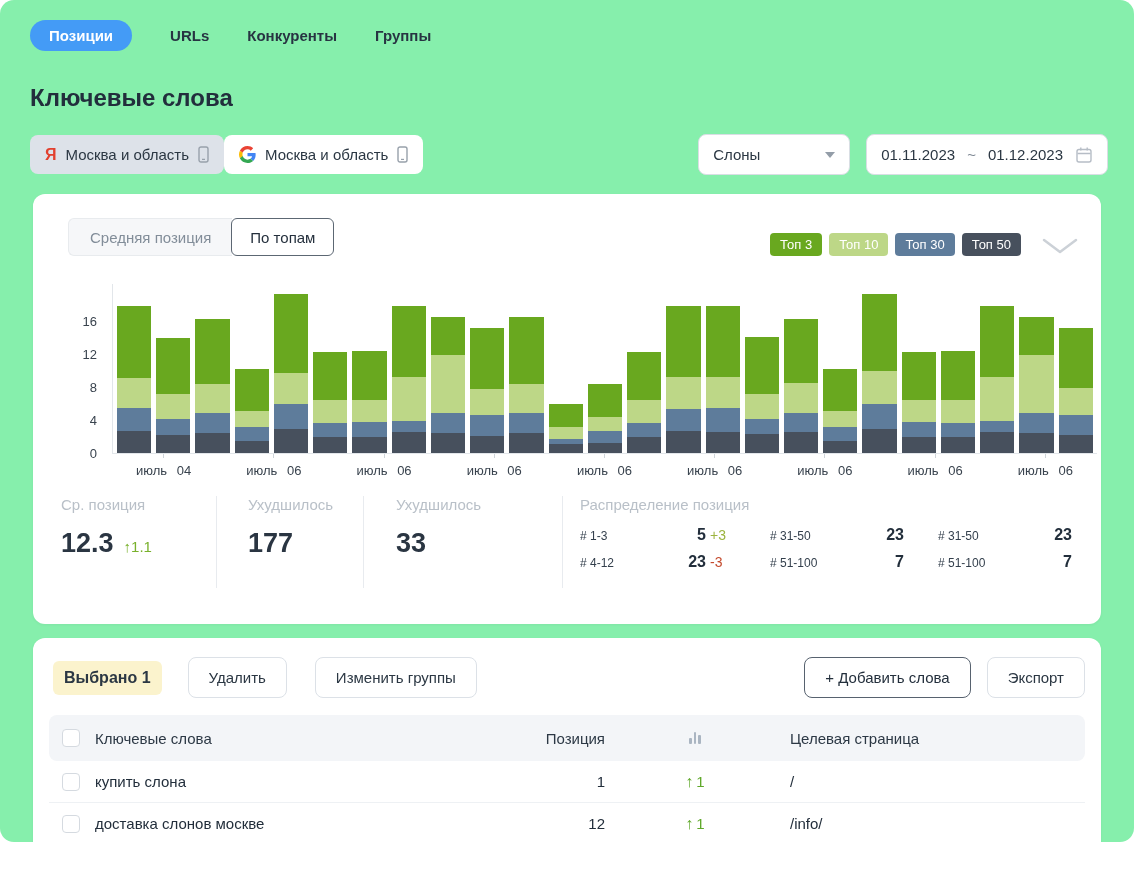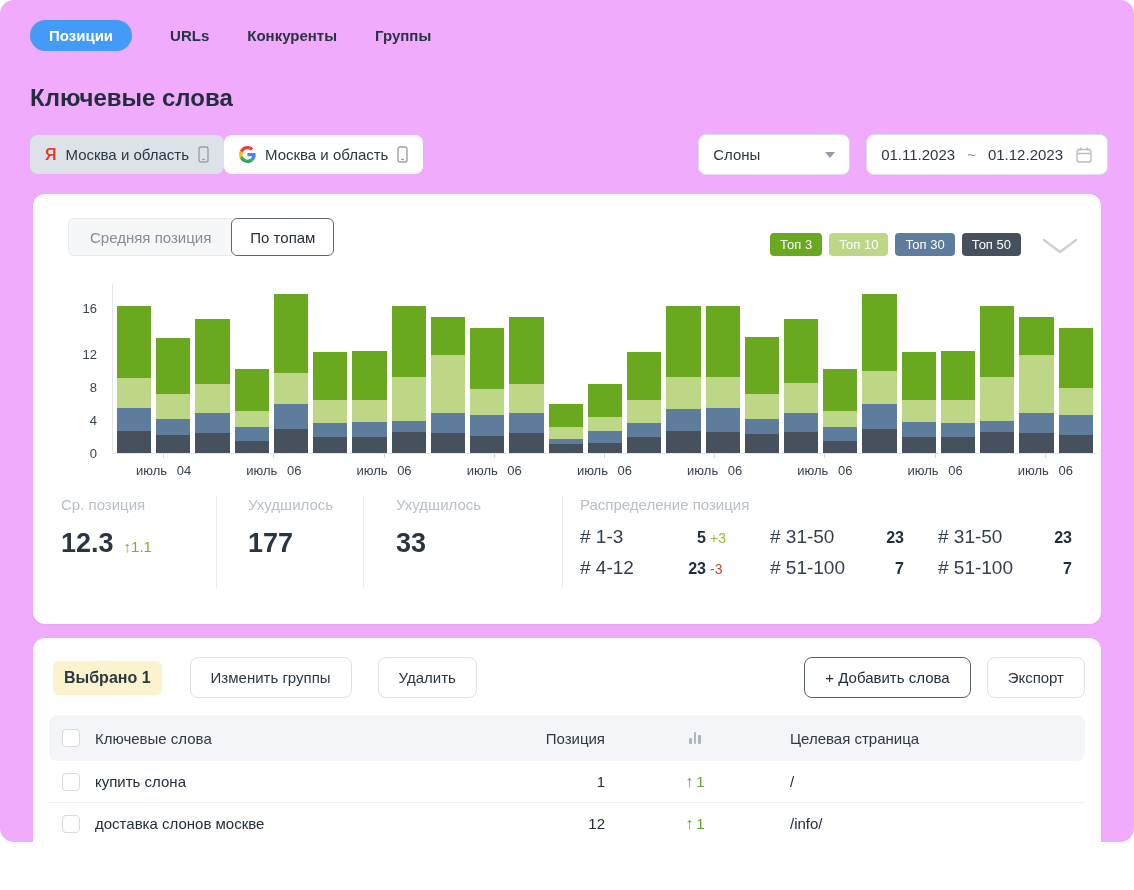--- a/index.html
+++ b/index.html
@@ -1,17 +1,17 @@
 <!DOCTYPE html>
 <html><head>
 <meta charset="utf-8">
 <style>
   * { margin:0; padding:0; box-sizing:border-box; }
   html,body { background:#ffffff; font-family:"Liberation Sans", sans-serif; }
-  .page { position:relative; width:1134px; height:842px; background:#f0abfc;
+  .page { position:relative; width:1134px; height:842px; background:#86efac;
           border-radius:14px; overflow:hidden; color:#232f3c; }
 
   
   .tabs-row { display:flex; align-items:center; gap:38px; padding:20px 0 0 30px; }
   .tab { font-size:15px; font-weight:600; color:#273442; cursor:pointer; }
   .tab-pill { background:#449bf6; color:#ffffff; padding:7px 19px; border-radius:17px; }
 
   
   .page-title { font-size:24px; font-weight:700; color:#222e3c; margin:33px 0 0 30px; }
 
@@ -79,21 +79,21 @@
   .stat-value { font-size:27px; font-weight:700; color:#2a3542; }
   .delta-up { font-size:15px; color:#79b12c; }
 
   .dist { flex:1; padding-left:17px; }
   .dist-label { font-size:15px; color:#b9c0c8; }
   .dist-groups { display:flex; gap:34px; margin-top:13px; }
   .dist-grid { display:grid; grid-template-columns:auto auto auto; column-gap:4px; row-gap:9px;
                align-items:baseline; }
   .g1 { grid-template-columns:86px 36px 26px; }
   .g2 { grid-template-columns:88px 42px; }
-  .dist-range { font-size:19px; color:#333f4c; }
+  .dist-range { font-size:12px; color:#333f4c; }
   .dist-val { font-size:16px; font-weight:700; color:#222e3b; text-align:right; }
   .dist-delta-pos { font-size:14px; color:#9cb43f; }
   .dist-delta-neg { font-size:14px; color:#c44b2e; }
 
   
   .actions-row { display:flex; align-items:center; padding:19px 16px 0 20px; }
   .selected-badge { background:#fbf3cd; border-radius:6px; padding:8px 11px; font-size:16px;
                     font-weight:700; color:#2b3743; }
   .btn { height:41px; display:flex; align-items:center; padding:0 20px; background:#fff;
          border:1px solid #dce1e7; border-radius:8px; font-size:15px; color:#2b3743;
@@ -194,21 +194,21 @@
         </svg>
       </div>
     </div>
 
     <div class="chart-wrap">
       <div class="y-axis">
           <span style="bottom: -7px;">0</span>
           <span style="bottom: 26px;">4</span>
           <span style="bottom: 59px;">8</span>
           <span style="bottom: 92px;">12</span>
-          <span style="bottom: 138px;">16</span>
+          <span style="bottom: 125px;">16</span>
         </div>
       <div class="plot">
         <div class="bars">
             <div class="bar">
               <div style="height: 71.775px; background: rgb(105, 168, 31);"></div>
               <div style="height: 30.525px; background: rgb(189, 215, 135);"></div>
               <div style="height: 22.275px; background: rgb(94, 124, 155);"></div>
               <div style="height: 22.275px; background: rgb(71, 80, 93);"></div>
             </div>
             <div class="bar">
@@ -444,22 +444,22 @@
             <span class="dist-val">7</span>
           </div>
         </div>
       </div>
     </div>
   </div>
 
   <div class="card table-card">
     <div class="actions-row">
       <div class="selected-badge">Выбрано 1</div>
+      <div class="btn btn-del">Удалить</div>
       <div class="btn btn-edit">Изменить группы</div>
-      <div class="btn btn-del">Удалить</div>
       <div class="right-actions">
         <div class="btn btn-primary">+ Добавить слова</div>
         <div class="btn">Экспорт</div>
       </div>
     </div>
 
     <div class="thead">
       <div class="cb"></div>
       <div>Ключевые слова</div>
       <div class="col-pos">Позиция</div>

